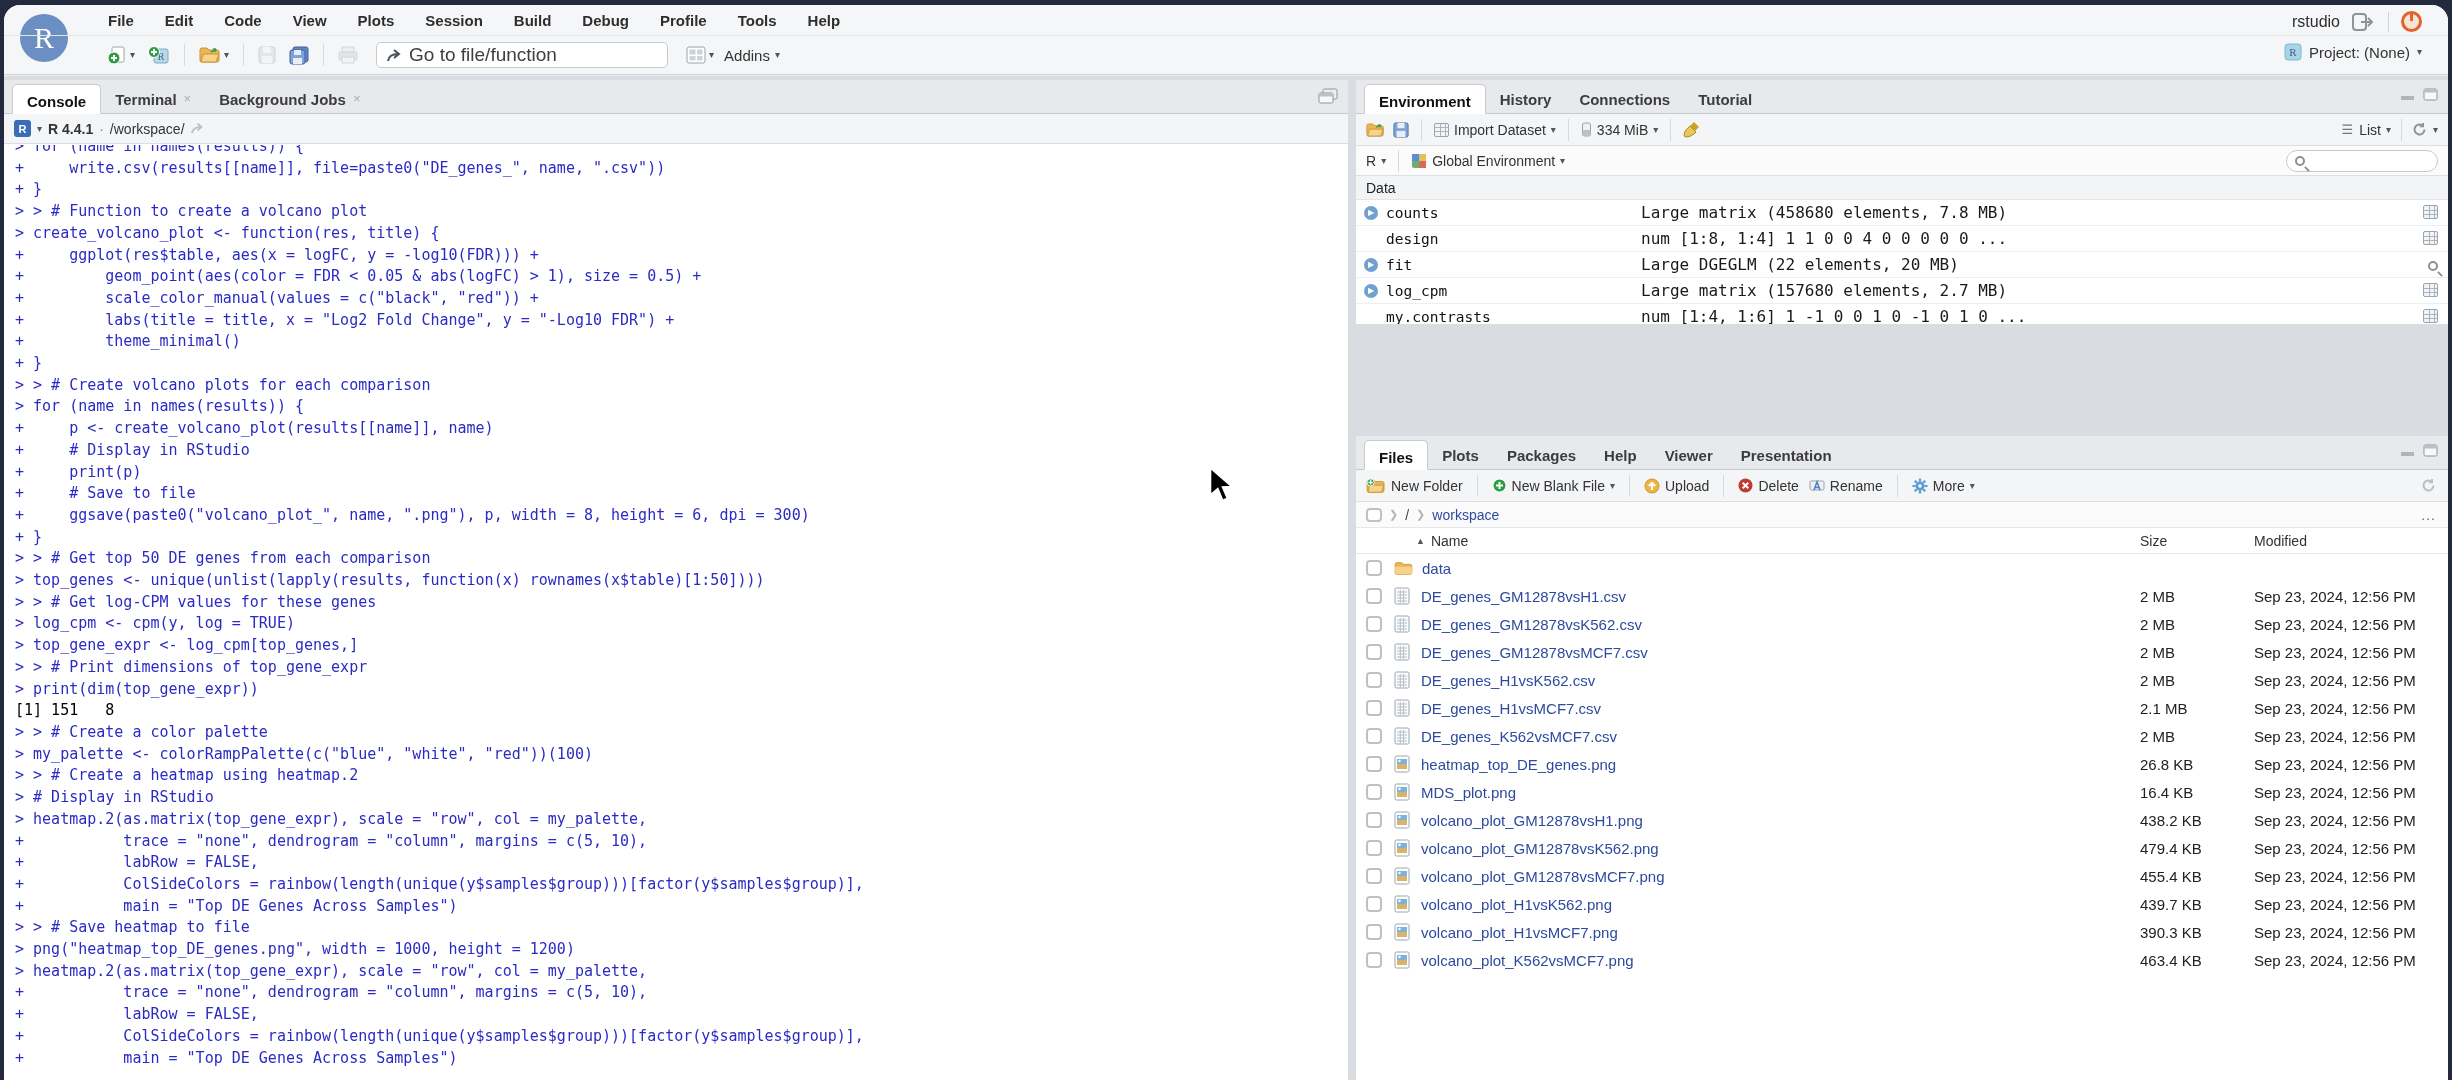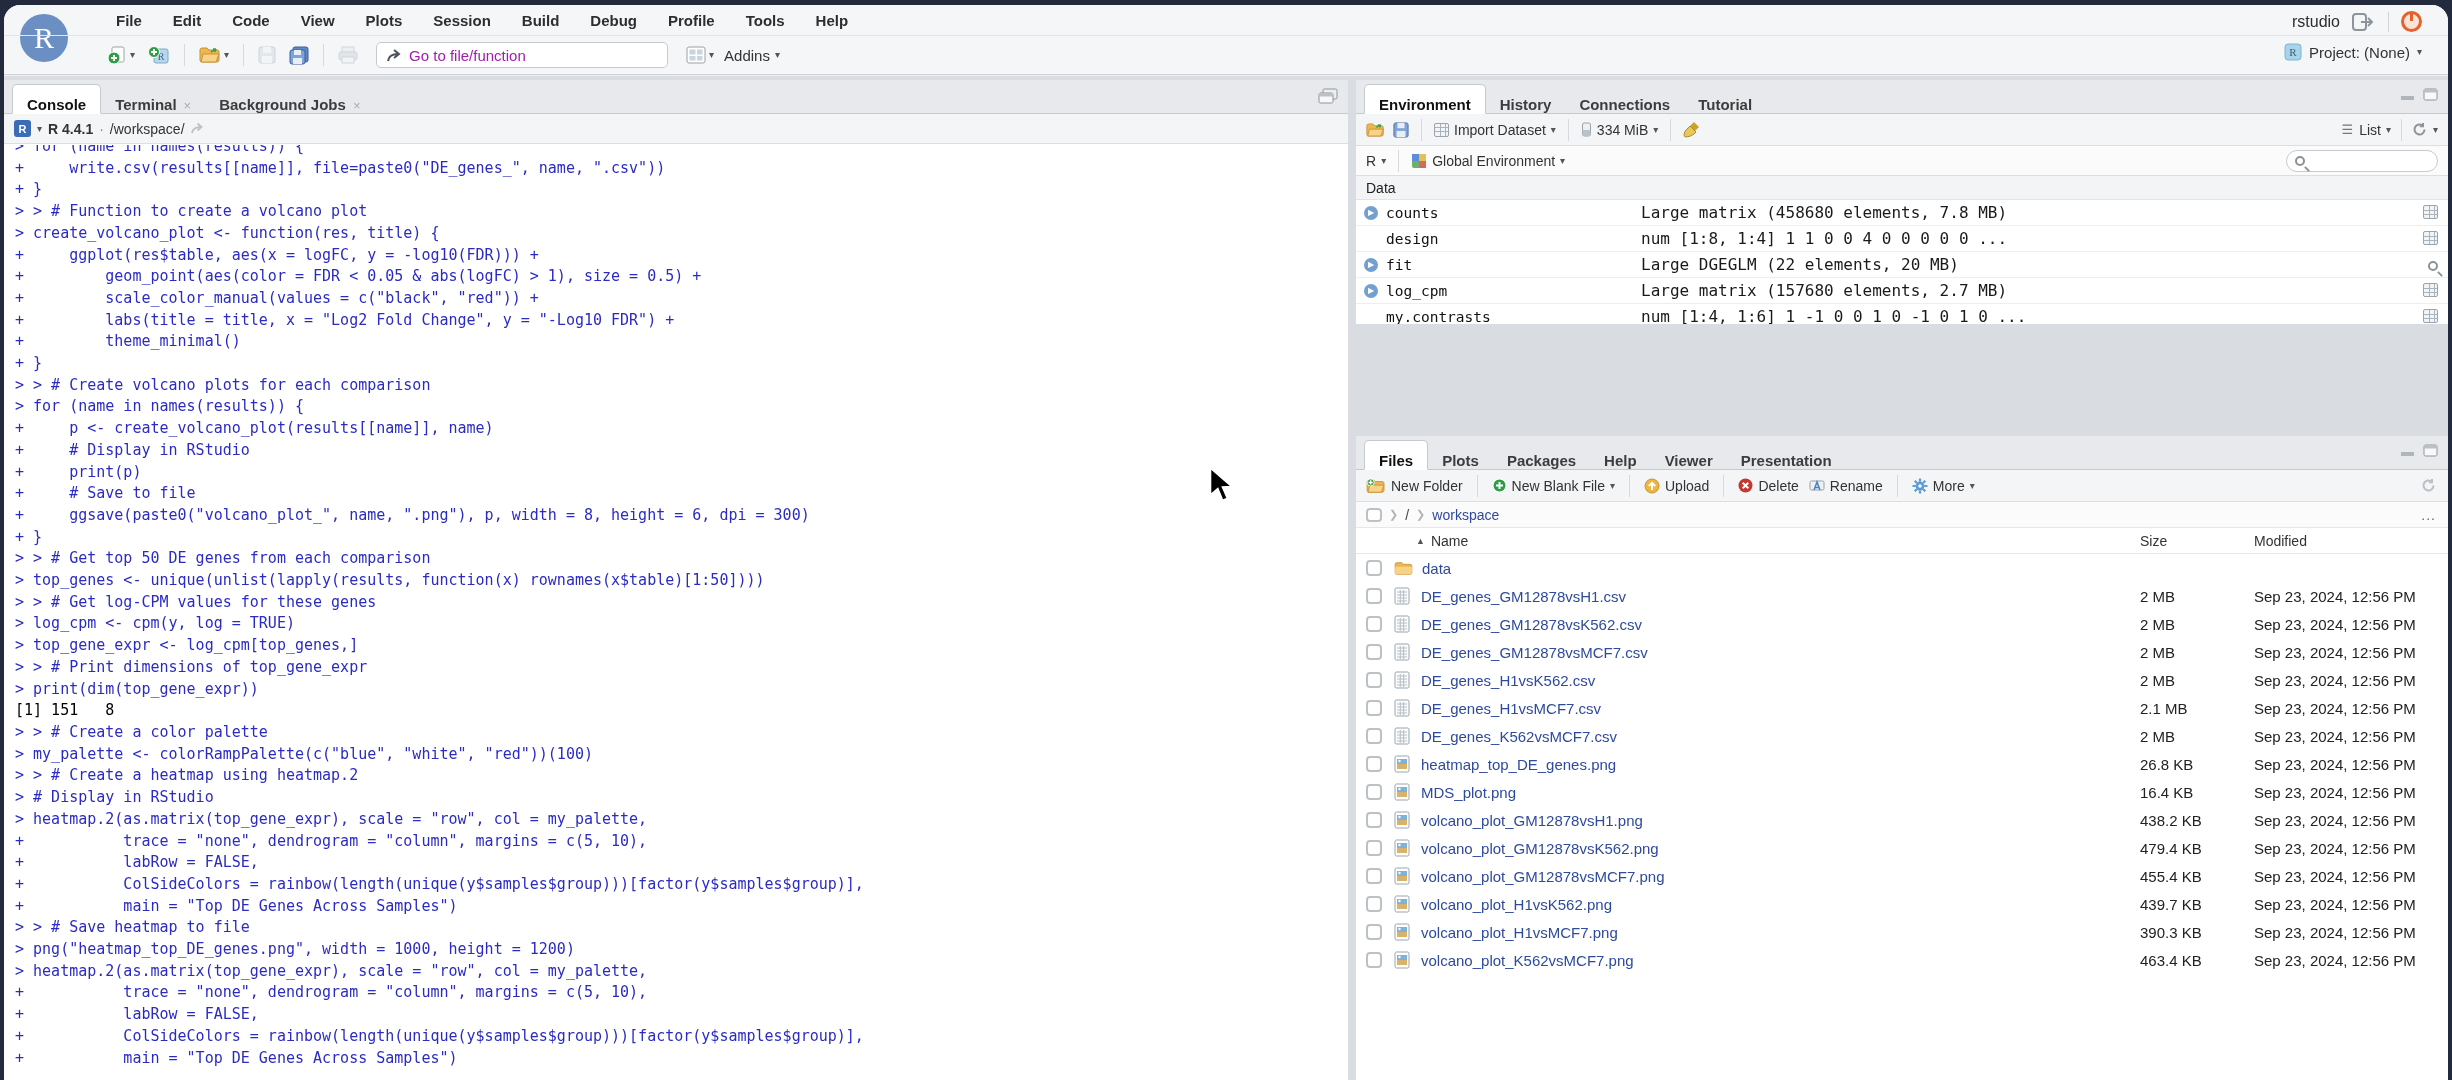--- a/index.html
+++ b/index.html
@@ -7,51 +7,51 @@
   body { background:#232a3e; font-family:"Liberation Sans", sans-serif; position:relative; }
 
   .window { position:absolute; left:4px; top:5px; right:4px; bottom:0;
             background:#eef0f2; border-radius:16px 16px 0 0; overflow:hidden; }
 
   
   .header { position:relative; height:70px; background:#f5f6f8; border-bottom:1px solid #cfd3d7; }
   .logo { position:absolute; left:16px; top:9px; width:48px; height:48px; border-radius:50%;
           background:#6b8fc2; color:#ffffff; font-family:"Liberation Serif", serif;
           font-size:30px; display:flex; align-items:center; justify-content:center; }
-  .menubar { position:absolute; left:112px; top:0; height:30px; display:flex; align-items:center;
+  .menubar { position:absolute; left:104px; top:0; height:30px; display:flex; align-items:center;
              gap:31px; font-size:15px; font-weight:600; color:#2e2e2e; }
   .menu-item { cursor:default; }
   .menubar-rule { position:absolute; left:0; right:0; top:30px; height:1px; background:#e3e6e9; }
   .hdr-right-top { position:absolute; right:26px; top:6px; display:flex; align-items:center; gap:12px;
                    font-size:16px; color:#2e2e2e; }
   .vsep { width:1px; height:20px; background:#cfd3d7; }
   .power { width:21px; height:21px; border:3px solid #e2632e; border-radius:50%; position:relative; background:#f7e3d8;}
   .power::after { content:""; position:absolute; left:50%; top:-2px; width:3px; height:9px; margin-left:-1.5px; background:#e2632e; }
   .hdr-right-bottom { position:absolute; right:26px; top:38px; display:flex; align-items:center; gap:7px;
                       font-size:15px; color:#333; }
   .toolbar { position:absolute; left:100px; top:32px; height:36px; display:flex; align-items:center; gap:7px; }
   .tbtn { display:flex; align-items:center; gap:3px; padding:2px 3px; border-radius:3px; }
   .tbtn.disabled { opacity:.40; }
   .caret { font-size:10px; color:#555; line-height:1; }
   .tool-sep { width:1px; height:22px; background:#d6d9dd; margin:0 4px; }
   .goto-box { width:292px; height:26px; background:#fff; border:1px solid #c6cacf; border-radius:5px;
               display:flex; align-items:center; gap:8px; padding:0 9px; margin:0 8px; }
-  .goto-text { color:#a21caf; font-size:15px; }
+  .goto-text { color:#404040; font-size:19px; }
   .addins { display:flex; align-items:center; gap:5px; font-size:15px; color:#333; }
 
   
   .main { position:absolute; left:0; right:0; top:71px; bottom:0; background:#d9dce0; }
   .pane { position:absolute; background:#fff; overflow:hidden; }
   .console-pane { left:0; top:4px; width:1344px; bottom:0; }
   .env-pane   { left:1352px; top:4px; right:0; height:244px; }
   .files-pane { left:1352px; top:360px; right:0; bottom:0; }
 
   .tabbar { height:34px; background:#e7e9ec; border-bottom:1px solid #c6cacd; display:flex; align-items:flex-end;
             padding-left:8px; position:relative; }
-  .tab { height:30px; display:flex; align-items:flex-end; gap:7px; padding:0 14px; font-size:15px; font-weight:600;
+  .tab { height:30px; display:flex; align-items:flex-start; gap:7px; padding:8px 14px; font-size:15px; font-weight:600;
          color:#3c3c3c; }
   .tab.active { background:#ffffff; border:1px solid #c6cacd; border-bottom:1px solid #ffffff;
                 border-radius:5px 5px 0 0; margin-bottom:-1px; color:#111; }
   .tab-close { color:#a7adb3; font-size:13px; font-weight:400; }
   .pane-winbtns { position:absolute; right:10px; top:8px; display:flex; gap:8px; align-items:center; }
 
   .subbar { height:30px; background:#f4f5f7; border-bottom:1px solid #dcdfe2; display:flex; align-items:center;
             padding:0 10px; font-size:14px; color:#333; gap:8px; position:relative; }
 
   

